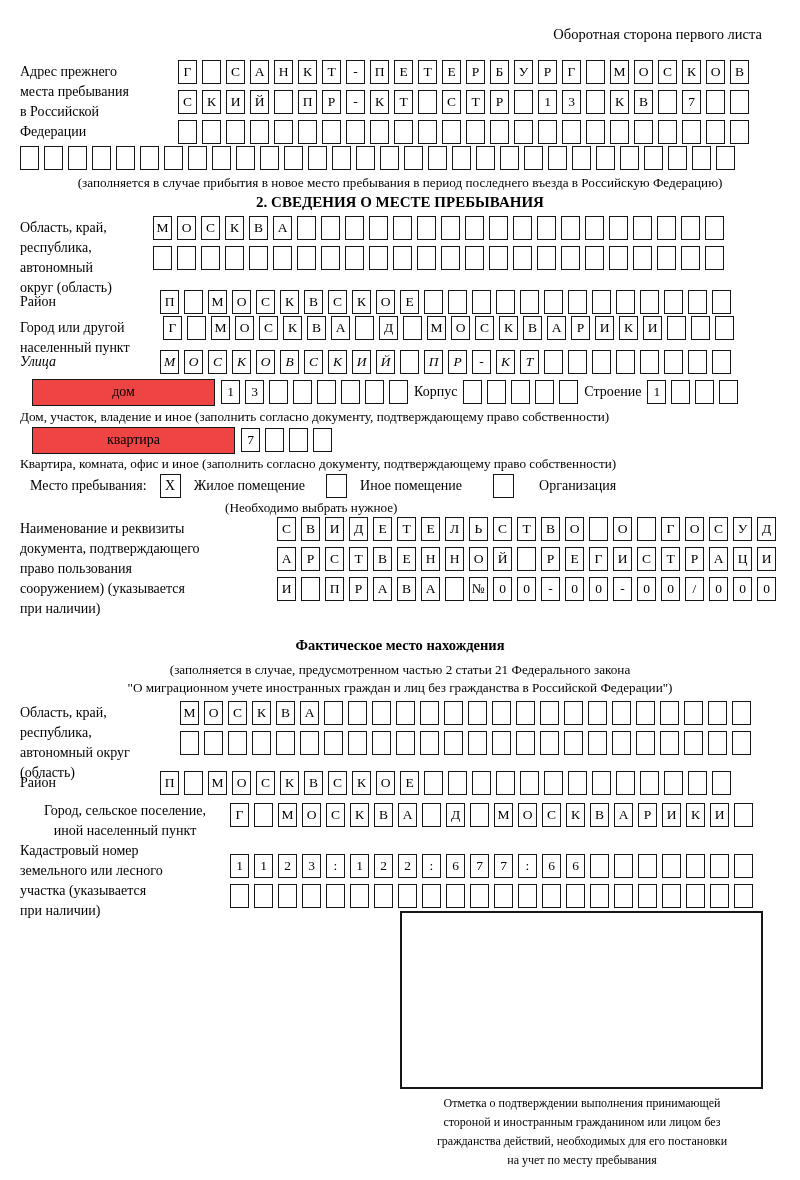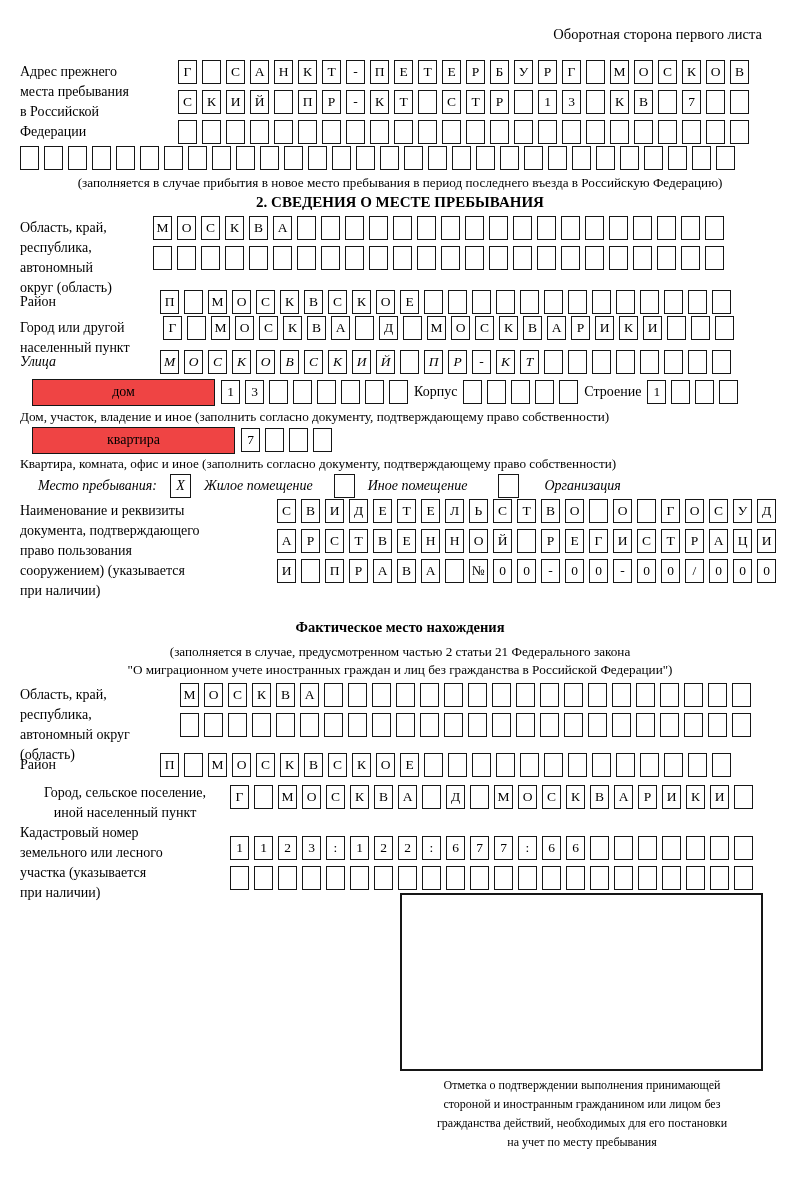--- a/index.html
+++ b/index.html
@@ -344,29 +344,30 @@
     <div class="longbox" style="width:203px;">квартира</div>
     <div class="cellrow" style="margin-left:6px;">
         <div class="cell">7</div>
         <div class="cell"></div>
         <div class="cell"></div>
         <div class="cell"></div>
       </div>
   </div>
   <div class="note" style="height:18px;">Квартира, комната, офис и иное (заполнить согласно документу, подтверждающему право собственности)</div>
 
-  <div class="inline-row" style="height:26px;margin-left:18px;gap:13px;font-style:italic;">
+  <div class="inline-row" style="height:26px;margin-left:10px;gap:13px;">
     <div class="opt-label">Место пребывания:</div>
     <div class="checkbox">X</div>
     <div class="opt-label">Жилое помещение</div>
     <div class="checkbox" style="margin-left:8px;"></div>
     <div class="opt-label">Иное помещение</div>
     <div class="checkbox" style="margin-left:18px;"></div>
     <div class="opt-label" style="margin-left:12px;">Организация</div>
   </div>
+  <div class="note" style="height:18px;margin-left:205px;">(Необходимо выбрать нужное)</div>
 
   <div class="field" style="height:120px;gap:32px;">
     <div class="label" style="width:225px;">
         <div>Наименование и реквизиты</div>
         <div>документа, подтверждающего</div>
         <div>право пользования</div>
         <div>сооружением) (указывается</div>
         <div>при наличии)</div>
       </div>
     <div class="rows">

